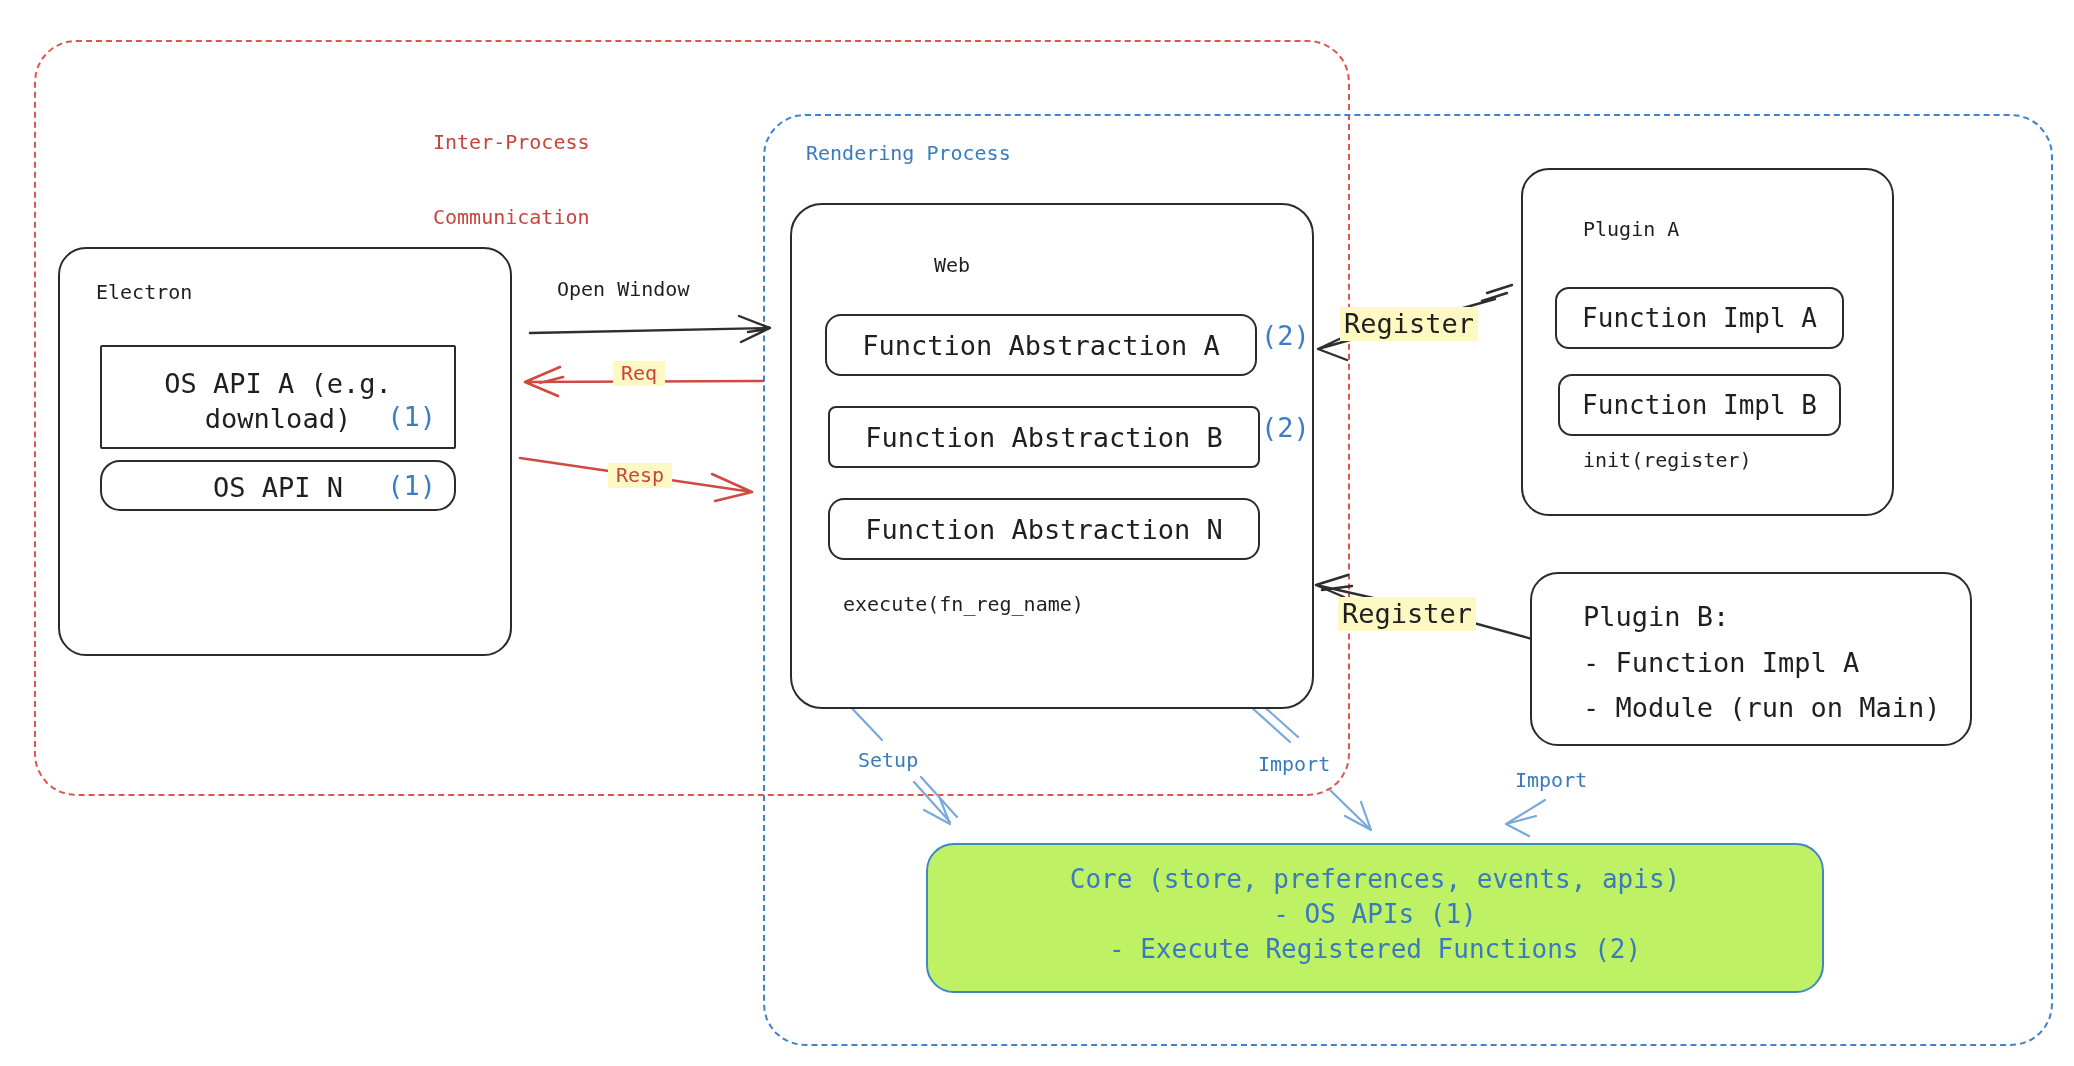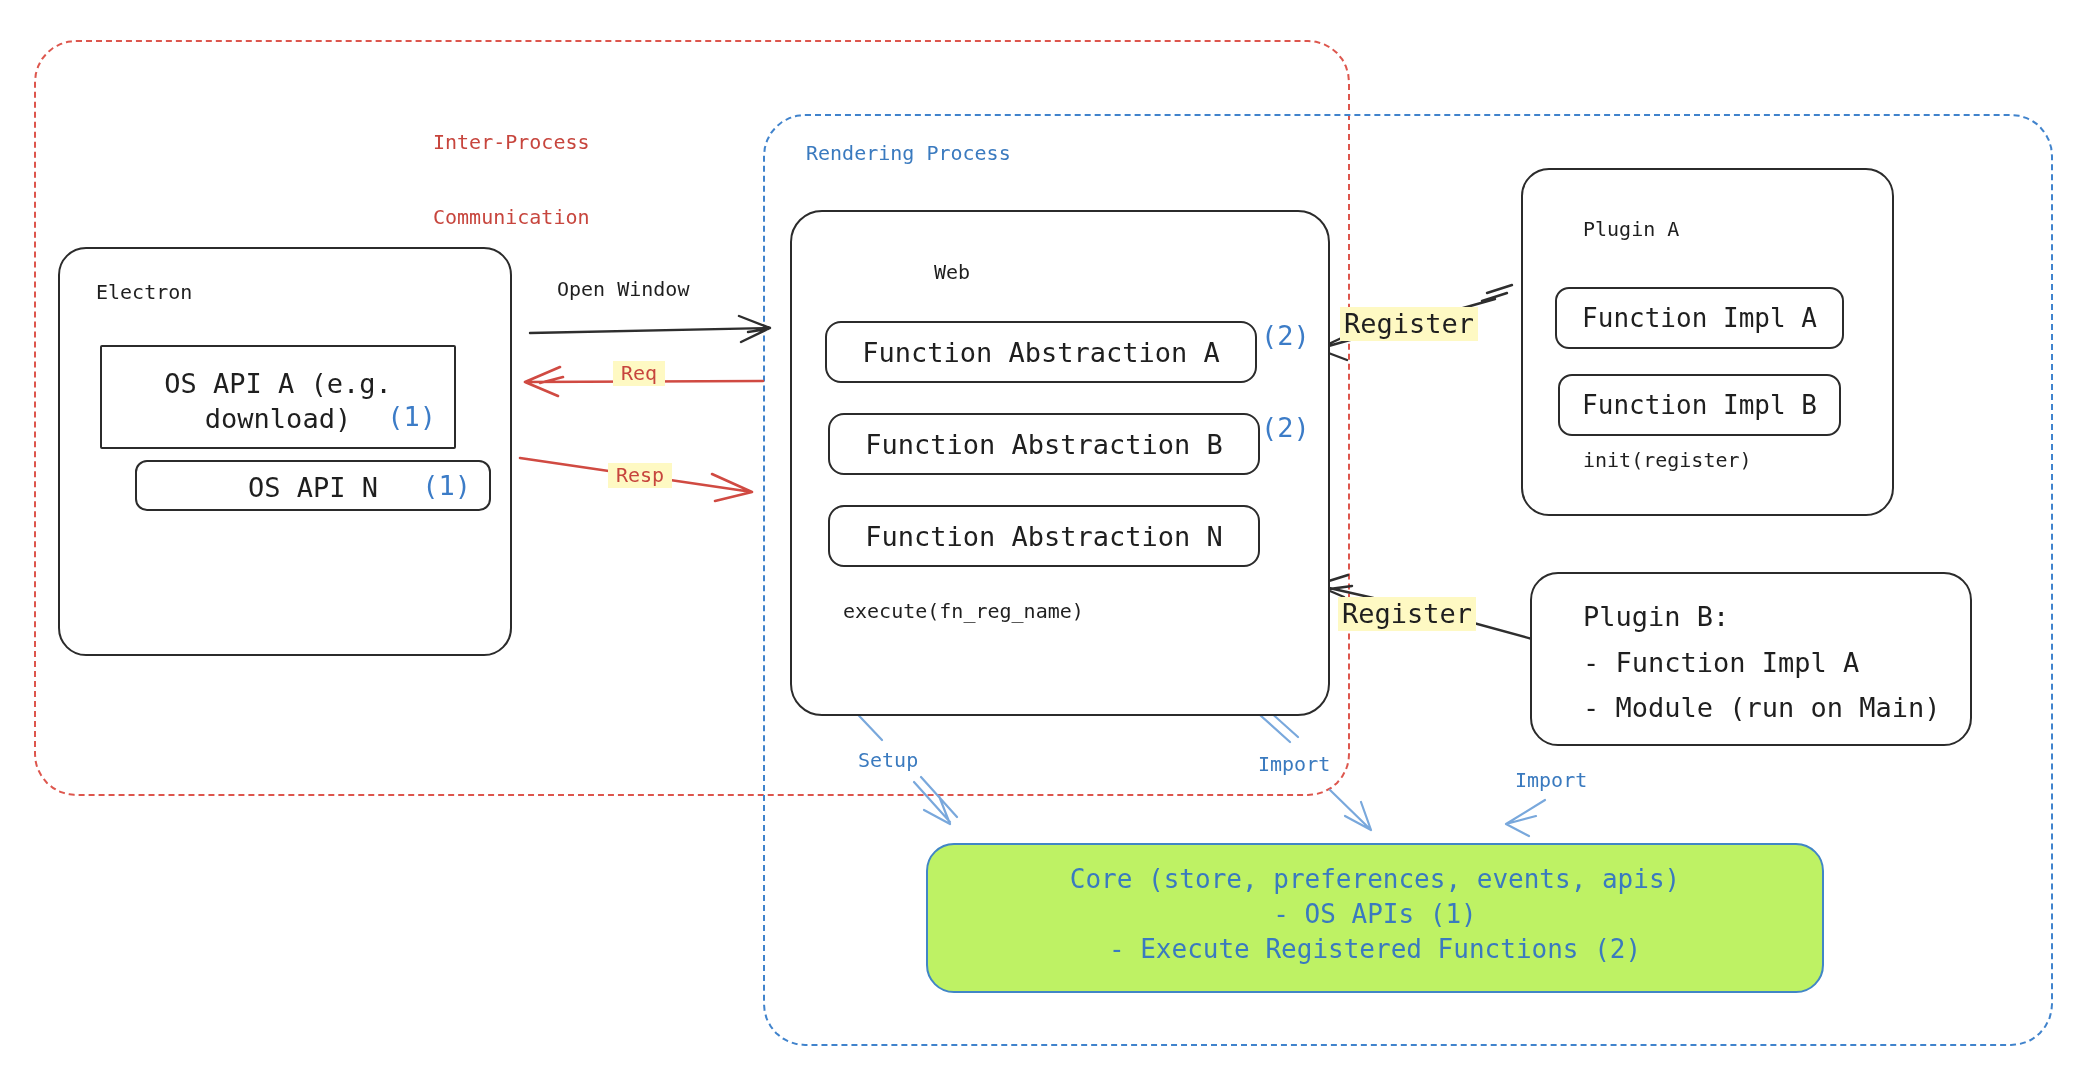--- a/index.html
+++ b/index.html
@@ -86,32 +86,32 @@
   </div>
   <div class="lbl blue fs28" style="left:806px;top:141px;">Rendering Process</div>
 
   <div class="abs node" style="left:58px;top:247px;width:450px;height:405px;border-radius:28px;">
     <div class="lbl black fs28" style="left:36px;top:31px;">Electron</div>
     <div class="abs node" style="left:40px;top:96px;width:352px;height:100px;border-radius:2px;">
       <div class="lbl black fs27" style="left:0;top:20px;width:100%;text-align:center;">OS API A (e.g.</div>
       <div class="lbl black fs27" style="left:0;top:55px;width:100%;text-align:center;">download)</div>
       <span class="badge fs27" style="right:18px;top:54px;">(1)</span>
     </div>
-    <div class="abs node" style="left:40px;top:211px;width:352px;height:47px;border-radius:12px;margin-left:35px;">
+    <div class="abs node" style="left:40px;top:211px;width:352px;height:47px;border-radius:20px;">
       <div class="lbl black fs27" style="left:0;top:9px;width:100%;text-align:center;">OS API N</div>
       <span class="badge fs27" style="right:18px;top:8px;">(1)</span>
     </div>
   </div>
 
-  <div class="abs node" style="left:790px;top:210px;width:520px;height:502px;border-radius:32px;padding-left:16px;">
+  <div class="abs node" style="left:790px;top:203px;width:520px;height:502px;border-radius:32px;">
     <div class="lbl black fs28" style="left:142px;top:48px;">Web</div>
     <div class="abs node center" style="left:33px;top:109px;width:428px;height:58px;border-radius:16px;">
       <span class="black fs27">Function Abstraction A</span>
     </div>
-    <div class="abs node center" style="left:36px;top:201px;width:428px;height:58px;border-radius:16px;">
+    <div class="abs node center" style="left:36px;top:201px;width:428px;height:58px;border-radius:8px;">
       <span class="black fs27">Function Abstraction B</span>
     </div>
     <div class="abs node center" style="left:36px;top:293px;width:428px;height:58px;border-radius:16px;">
       <span class="black fs27">Function Abstraction N</span>
     </div>
     <div class="lbl black fs28" style="left:51px;top:387px;">execute(fn_reg_name)</div>
   </div>
 
   <span class="badge fs27 abs" style="left:1261px;top:320px;">(2)</span>
   <span class="badge fs27 abs" style="left:1261px;top:412px;">(2)</span>

